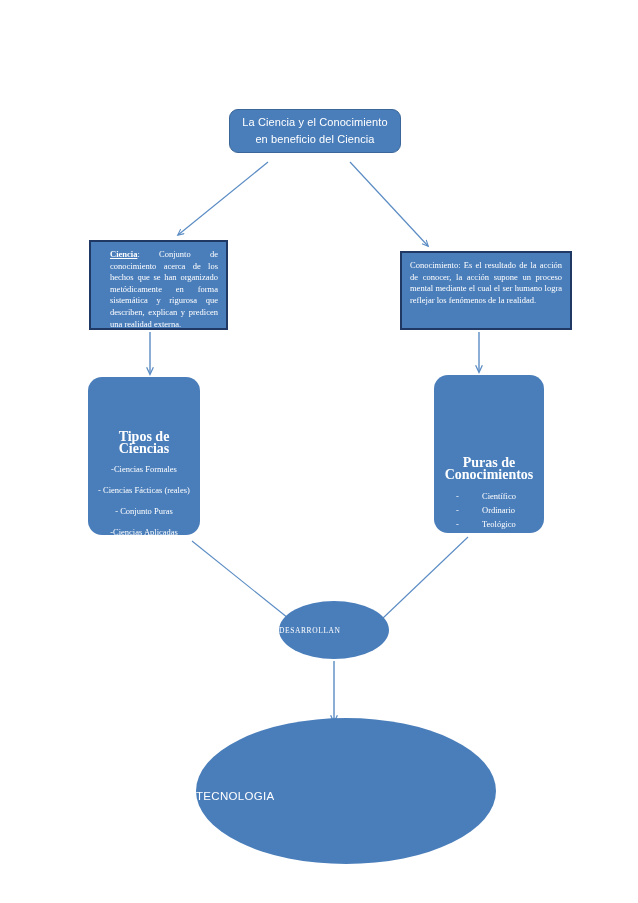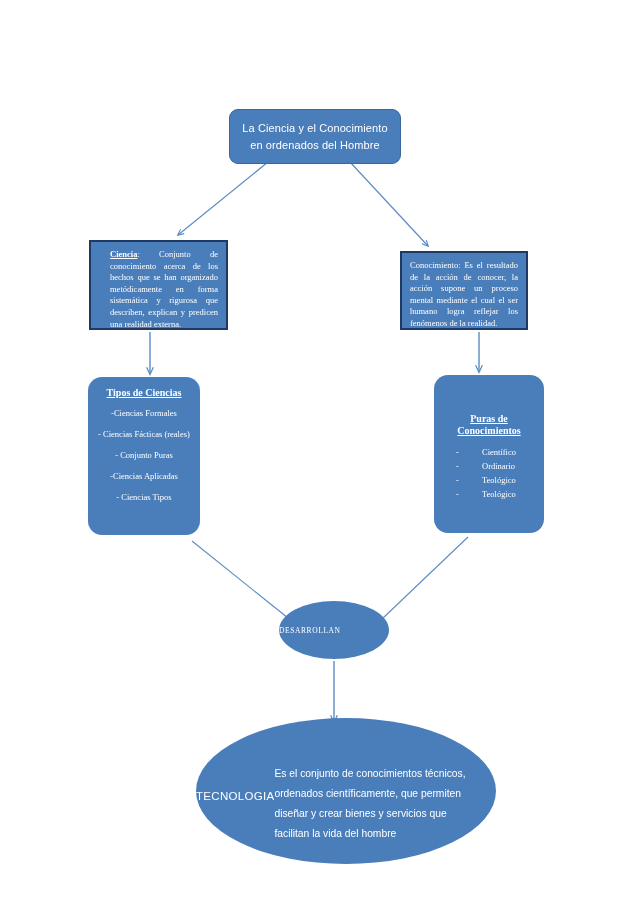--- a/index.html
+++ b/index.html
@@ -37,21 +37,21 @@
     box-sizing: border-box;
     background: #4a7ebb;
     color: #ffffff;
   }
 
   
   .node-title {
     left: 229px;
     top: 109px;
     width: 172px;
-    height: 55px;
+    height: 44px;
     border-radius: 9px;
     border: 1px solid #3a6699;
     display: flex;
     flex-direction: column;
     align-items: center;
     justify-content: center;
     font-size: 11px;
     line-height: 17px;
     letter-spacing: 0.1px;
     text-align: center;
@@ -70,21 +70,21 @@
   .node-ciencia {
     left: 89px;
     top: 240px;
     width: 139px;
     height: 90px;
     padding-left: 19px;
   }
   .node-conocimiento {
     left: 400px;
     top: 251px;
-    width: 128px;
+    width: 172px;
     height: 79px;
   }
   .def-term {
     font-weight: bold;
     text-decoration: underline;
   }
 
   
   .node-tipos {
     border-radius: 14px;
@@ -104,25 +104,25 @@
     left: 434px;
     top: 375px;
     width: 110px;
     height: 158px;
     padding: 38px 8px 0 8px;
     box-sizing: border-box;
     font-size: 8.5px;
   }
   .tipos-heading {
     font-weight: bold;
-    text-decoration: underline;
-    text-align: center;
-    font-size: 10px;
+    text-align: center;
+    font-size: 14px;
     line-height: 12px;
     margin-bottom: 9px;
+    margin-top: 44px;
   }
   .tipos-list {
     list-style: none;
     margin: 0;
     padding: 0;
   }
   .tipos-list li {
     margin-bottom: 10px;
     line-height: 11px;
     text-align: center;
@@ -209,21 +209,21 @@
 
     <line x1="192" y1="541" x2="288" y2="618" stroke="#5b8cc4" stroke-width="1.1"></line>
 
     <line x1="468" y1="537" x2="382" y2="619" stroke="#5b8cc4" stroke-width="1.1"></line>
 
     <line x1="334" y1="661" x2="334" y2="722" stroke="#5b8cc4" stroke-width="1.4" marker-end="url(#arrowhead)"></line>
   </svg>
 
   <div class="node node-title">
     <span>La Ciencia y el Conocimiento</span>
-    <span>en ordenados del Hombre</span>
+    <span>en beneficio del Ciencia</span>
   </div>
 
   <div class="node node-def node-ciencia">
     <span class="def-term">Ciencia</span><span>:</span><span> Conjunto de conocimiento acerca de los hechos que se han organizado metódicamente en forma sistemática y rigurosa que describen, explican y predicen una realidad externa.</span>
   </div>
 
   <div class="node node-def node-conocimiento">
     <span>Conocimiento: Es el resultado de la acción de conocer, la acción supone un proceso mental mediante el cual el ser humano logra reflejar los fenómenos de la realidad.</span>
   </div>
 
@@ -262,21 +262,15 @@
       </li>
     </ul>
   </div>
 
   <div class="node node-ellipse node-desarrollan">
     <span>DESARROLLAN</span>
   </div>
 
   <div class="node node-ellipse node-tecnologia">
     <div class="tecnologia-heading">TECNOLOGIA</div>
-    <div class="tecnologia-body">
-      <span>Es el conjunto de conocimientos técnicos,</span><br>
-      <span>ordenados científicamente, que permiten</span><br>
-      <span class="just">diseñar y crear bienes y servicios que</span>
-      <span>facilitan la vida del hombre</span>
-    </div>
   </div>
 
 </div>
 
 </body></html>

